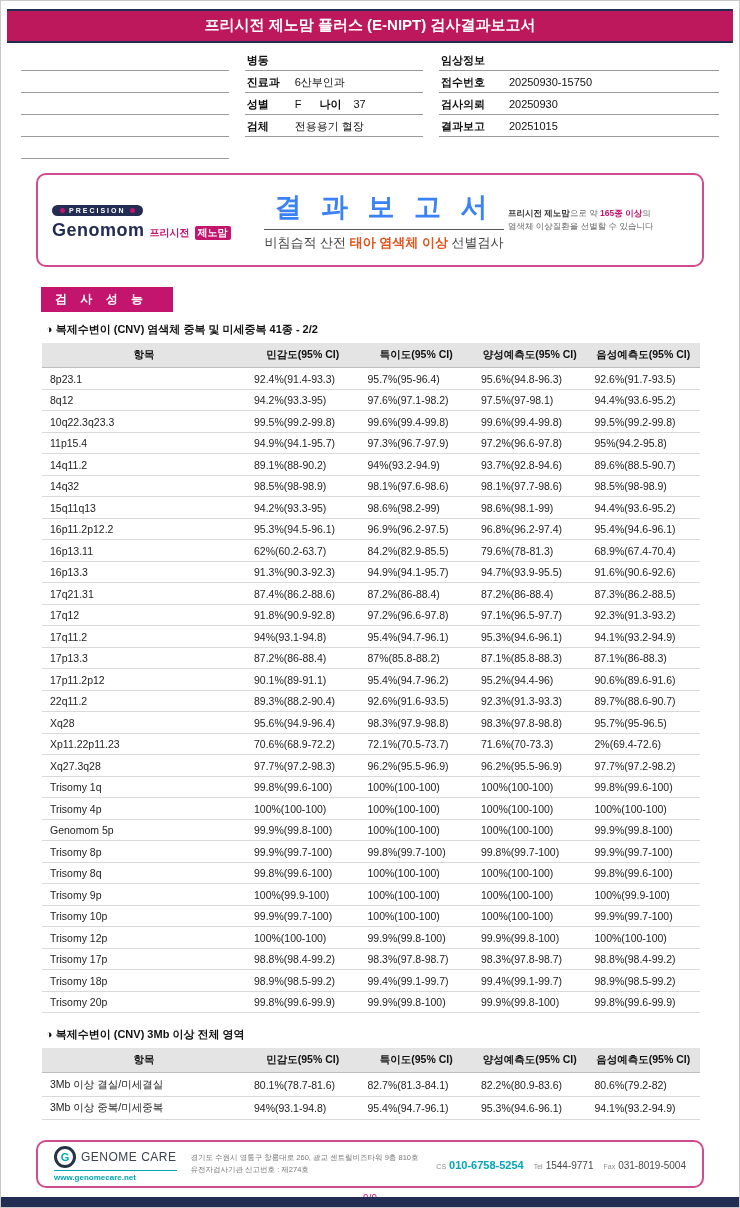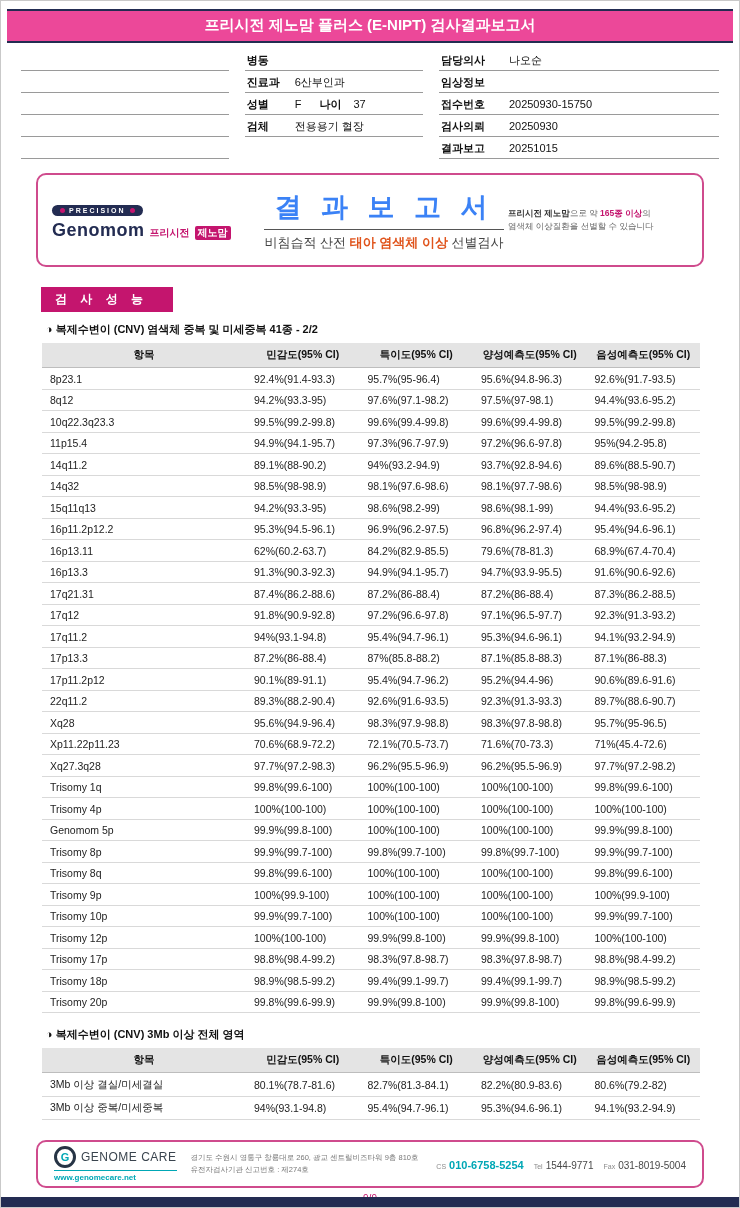--- a/index.html
+++ b/index.html
@@ -12,21 +12,21 @@
     position: relative;
     width: 740px;
     height: 1208px;
     background: #ffffff;
     border: 1px solid #c9c9c9;
     overflow: hidden;
   }
   
   .title-bar {
     margin: 8px 6px 0 6px;
-    background: #ec4899;
+    background: #be185d;
     border-top: 2px solid #232c52;
     border-bottom: 2px solid #232c52;
     color: #ffffff;
     font-size: 15px;
     font-weight: bold;
     text-align: center;
     padding: 5px 0 6px 0;
   }
   
   .info-grid {
@@ -266,24 +266,20 @@
         <span class="val2">37</span>
       </div>
       <div class="info-row">
         <span class="lbl">검체</span>
         <span class="val">전용용기 혈장</span>
       </div>
     </div>
 
     <div class="info-col col3">
       <div class="info-row">
-        <span class="lbl">담당의사</span>
-        <span class="val">나오순</span>
-      </div>
-      <div class="info-row">
         <span class="lbl">임상정보</span>
         <span class="val"></span>
       </div>
       <div class="info-row">
         <span class="lbl">접수번호</span>
         <span class="val">20250930-15750</span>
       </div>
       <div class="info-row">
         <span class="lbl">검사의뢰</span>
         <span class="val">20250930</span>
@@ -451,21 +447,21 @@
           <td>95.6%(94.9-96.4)</td>
           <td>98.3%(97.9-98.8)</td>
           <td>98.3%(97.8-98.8)</td>
           <td>95.7%(95-96.5)</td>
         </tr>
         <tr>
           <td>Xp11.22p11.23</td>
           <td>70.6%(68.9-72.2)</td>
           <td>72.1%(70.5-73.7)</td>
           <td>71.6%(70-73.3)</td>
-          <td>71%(45.4-72.6)</td>
+          <td>2%(69.4-72.6)</td>
         </tr>
         <tr>
           <td>Xq27.3q28</td>
           <td>97.7%(97.2-98.3)</td>
           <td>96.2%(95.5-96.9)</td>
           <td>96.2%(95.5-96.9)</td>
           <td>97.7%(97.2-98.2)</td>
         </tr>
         <tr>
           <td>Trisomy 1q</td>

